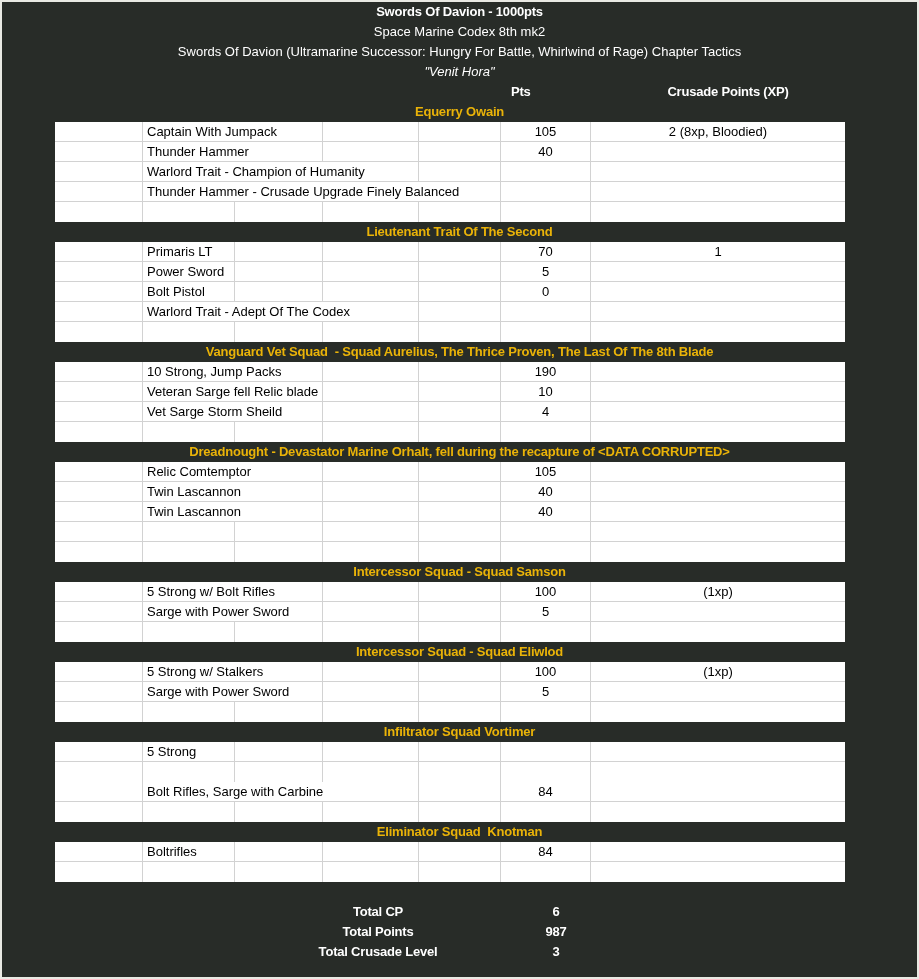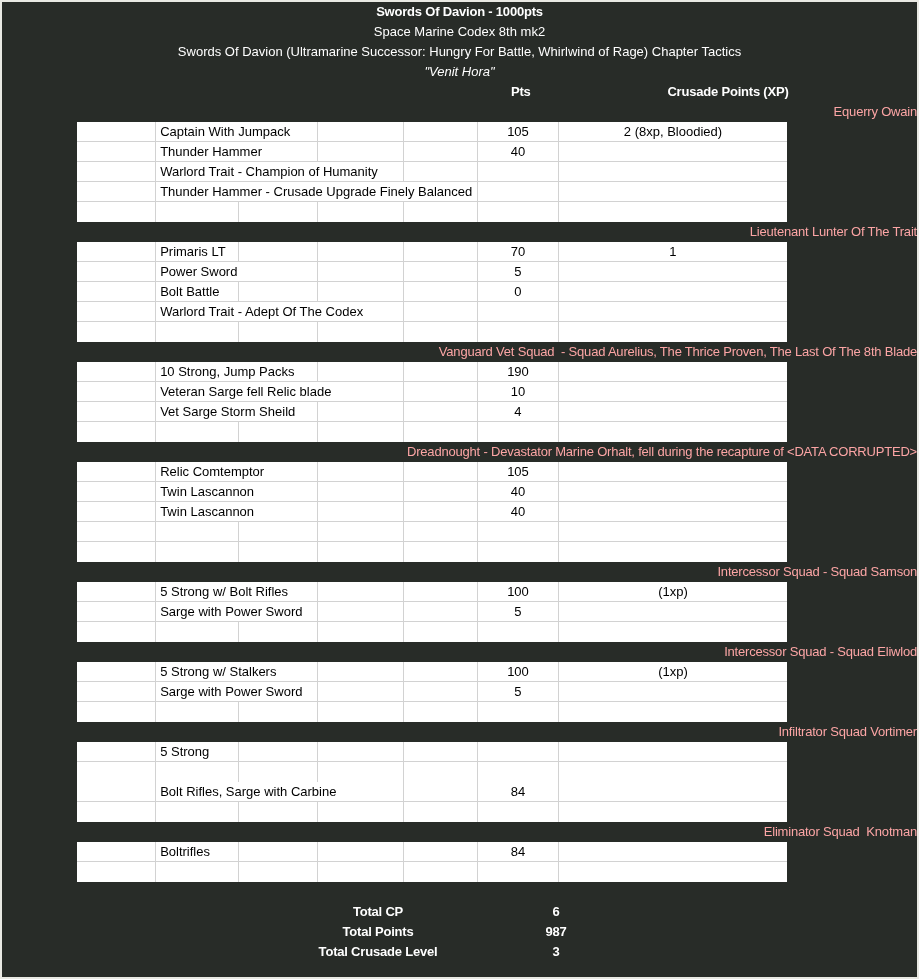--- a/index.html
+++ b/index.html
@@ -27,25 +27,25 @@
   .pts-h {
     position: absolute; left: 509px; width: 90px;
     font-weight: bold; letter-spacing: -0.2px;
   }
   .xp-h {
     position: absolute; left: 599px; width: 254px;
     text-align: center; font-weight: bold; letter-spacing: -0.2px;
   }
   .section-header {
     height: 20px; line-height: 20px;
-    text-align: right; font-weight: normal; letter-spacing: -0.2px;
-    color: #fca5a5; white-space: pre;
+    text-align: center; font-weight: bold; letter-spacing: -0.2px;
+    color: #eab308; white-space: pre;
   }
   .block {
-    margin-left: 75px; width: 710px;
+    margin-left: 53px; width: 790px;
     background: #22c55e;
   }
   .row {
     display: flex; height: 20px; box-sizing: border-box;
     border-bottom: 1px solid #d2d2d2;
     background: #ffffff;
   }
   .block .row:last-child { border-bottom: none; }
   .c {
     box-sizing: border-box; height: 100%;
@@ -144,21 +144,21 @@
       <div class="row">
         <div class="c cA"></div>
         <div class="c cB"></div>
         <div class="c cC"></div>
         <div class="c cD"></div>
         <div class="c cE"></div>
         <div class="c cF"></div>
         <div class="c cG"></div>
       </div>
     </div>
-    <div class="section-header">Lieutenant Lunter Of The Trait</div>
+    <div class="section-header">Lieutenant Trait Of The Second</div>
     <div class="block">
       <div class="row">
         <div class="c cA"></div>
         <div class="c cB">
           <span class="name">Primaris LT</span>
         </div>
         <div class="c cC"></div>
         <div class="c cD"></div>
         <div class="c cE"></div>
         <div class="c cF">70</div>
@@ -171,21 +171,21 @@
         </div>
         <div class="c cC"></div>
         <div class="c cD"></div>
         <div class="c cE"></div>
         <div class="c cF">5</div>
         <div class="c cG"></div>
       </div>
       <div class="row">
         <div class="c cA"></div>
         <div class="c cB">
-          <span class="name">Bolt Battle</span>
+          <span class="name">Bolt Pistol</span>
         </div>
         <div class="c cC"></div>
         <div class="c cD"></div>
         <div class="c cE"></div>
         <div class="c cF">0</div>
         <div class="c cG"></div>
       </div>
       <div class="row">
         <div class="c cA"></div>
         <div class="c cB">

